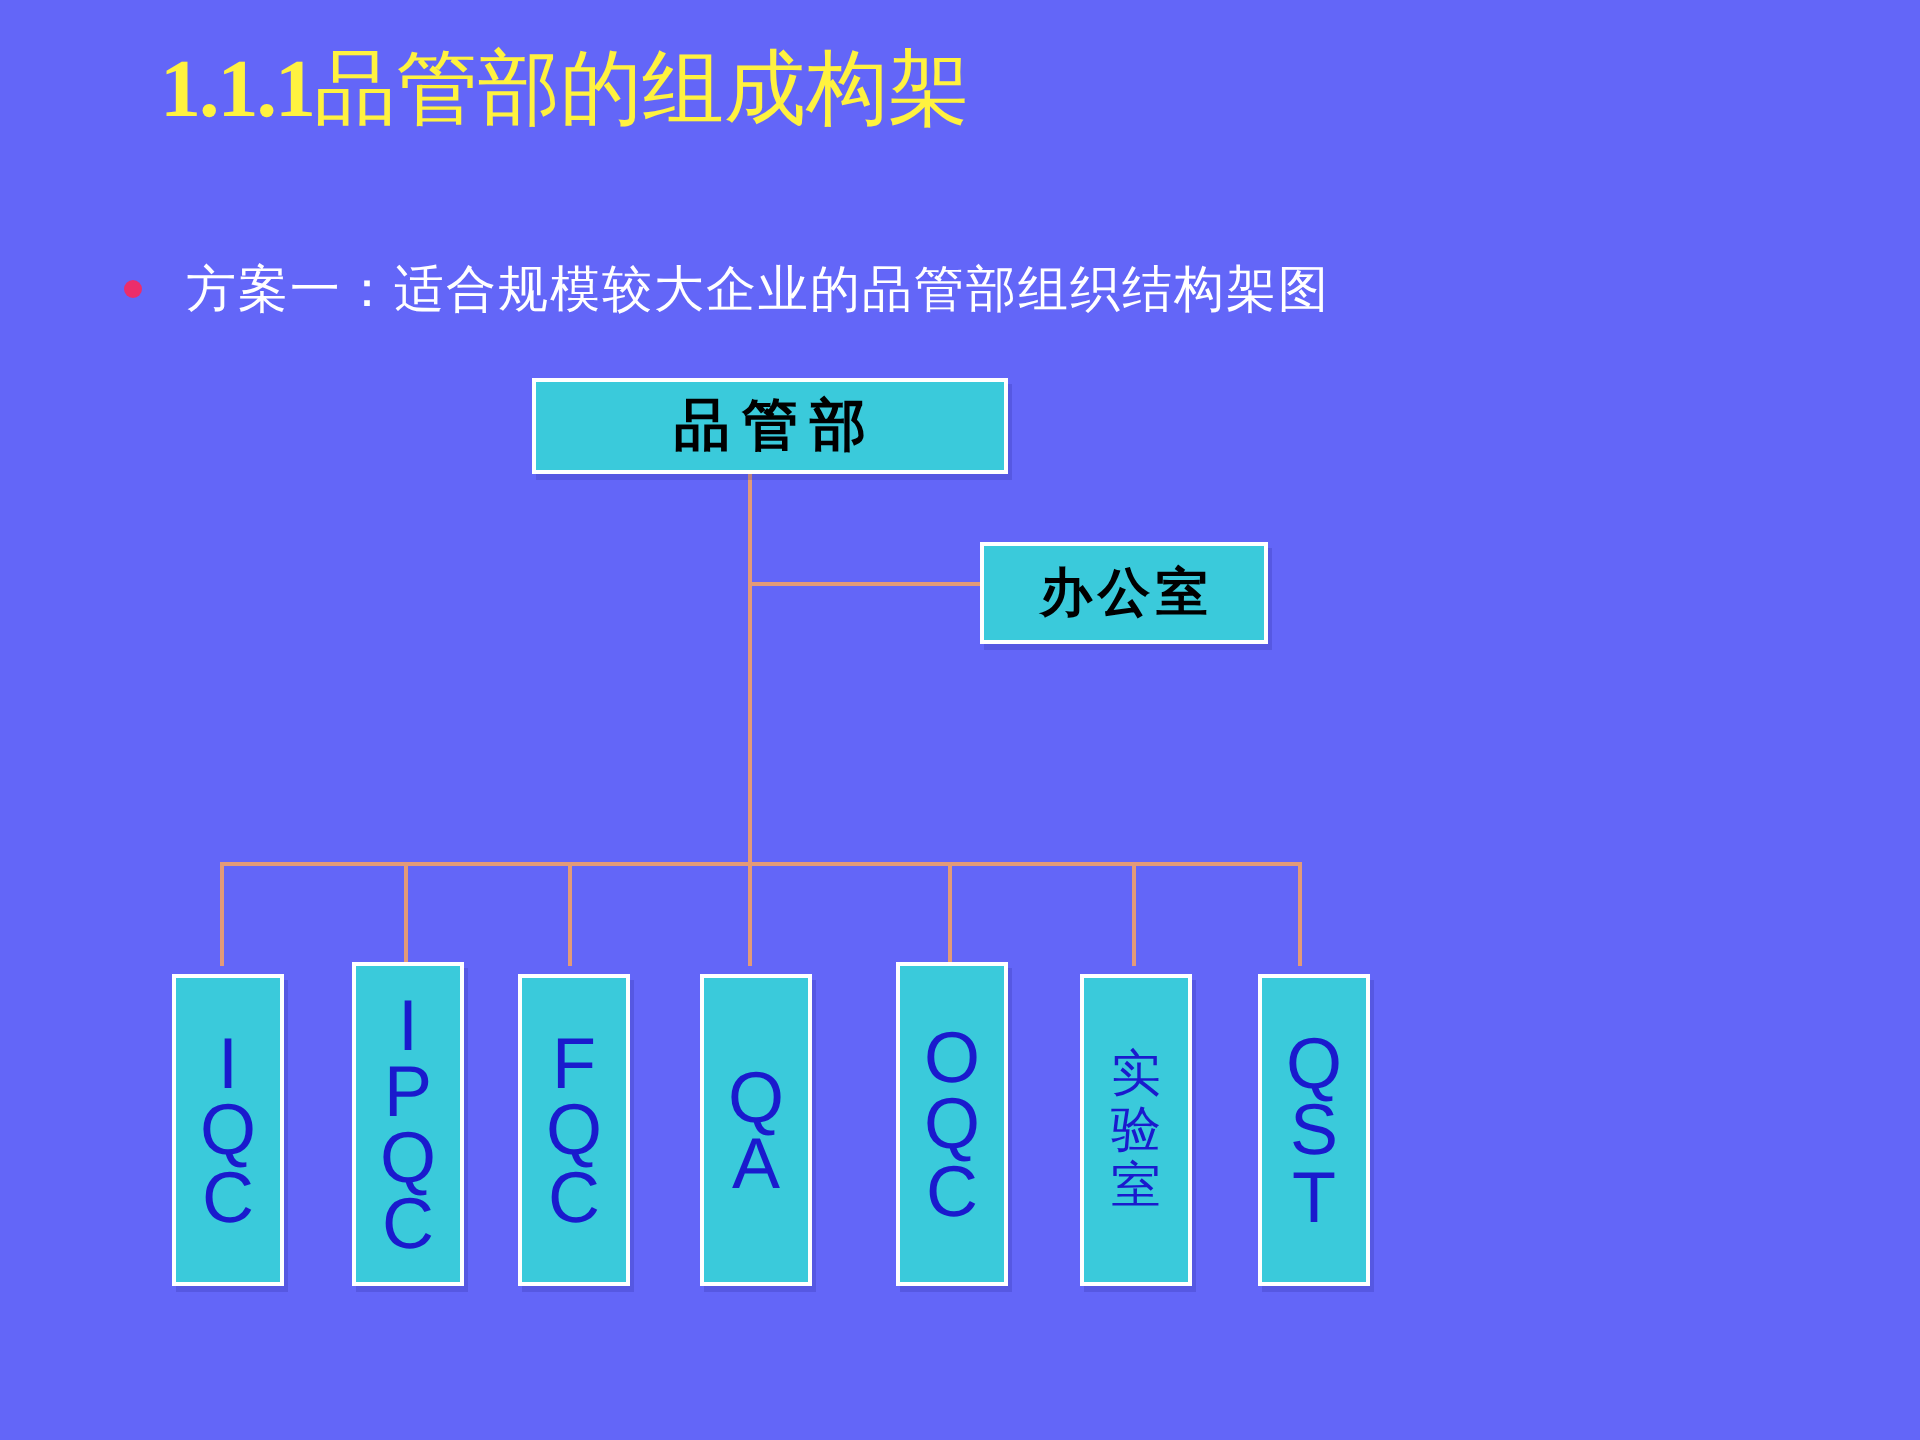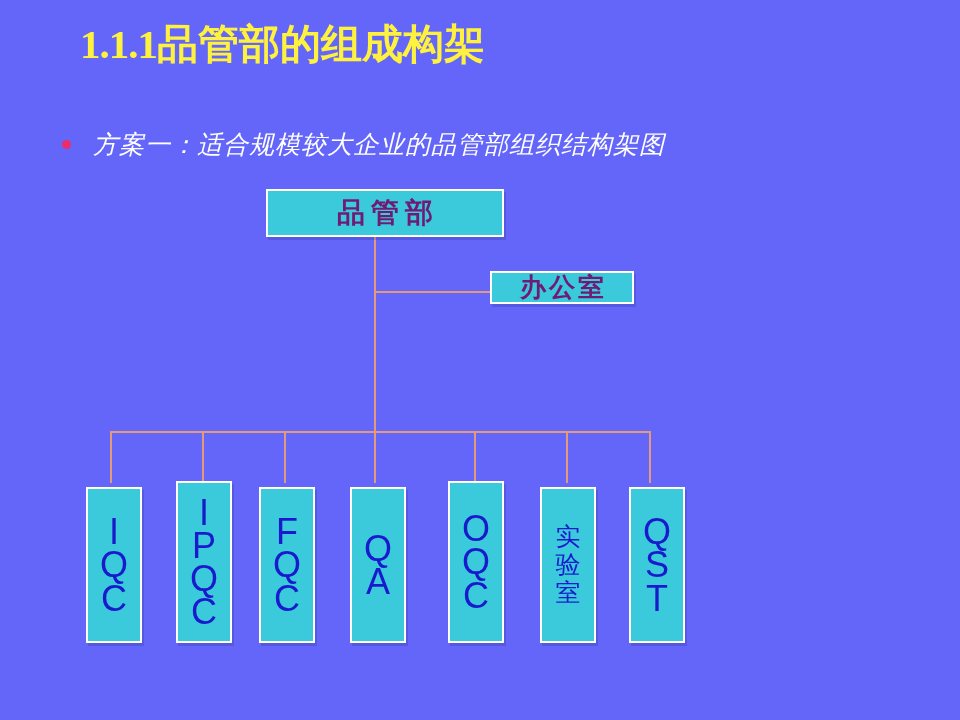--- a/index.html
+++ b/index.html
@@ -33,21 +33,21 @@
     letter-spacing: 0px;
     white-space: nowrap;
     line-height: 56px;
   }
   .slide-title .num {
     font-family: Liberation Serif, serif;
     letter-spacing: -1px;
   }
   .slide-title .cn {
     font-family: "DejaVu Sans", sans-serif;
-    font-weight: bold;
+    font-weight: normal;
   }
 
   
   .bullet-row {
     position: absolute;
     left: 62px;
     top: 128px;
     display: flex;
     align-items: center;
     white-space: nowrap;
@@ -58,38 +58,37 @@
     border-radius: 50%;
     background: #ec2d6b;
     margin-right: 22px;
     flex: 0 0 auto;
   }
   .bullet-text {
     font-family: "DejaVu Sans", sans-serif;
     font-size: 25px;
     color: #ffffff;
     letter-spacing: 1px;
-    font-style: italic;
   }
 
   
   .line {
     position: absolute;
     background: #e39a78;
   }
   .vline { width: 2px; }
   .hline { height: 2px; }
 
   
   .node {
     position: absolute;
     background: #3acadb;
     border: 2px solid #ffffff;
     box-sizing: border-box;
-    color: #701a75;
+    color: #000000;
     display: flex;
     align-items: center;
     justify-content: center;
     box-shadow: 2px 3px 0 rgba(40,40,150,0.22);
   }
   .node-top {
     left: 266px;
     top: 189px;
     width: 238px;
     height: 48px;
@@ -98,21 +97,21 @@
     font-family: "DejaVu Sans", sans-serif;
     font-size: 28px;
     font-weight: bold;
     letter-spacing: 6px;
     text-indent: 6px;
   }
   .node-office {
     left: 490px;
     top: 271px;
     width: 144px;
-    height: 33px;
+    height: 51px;
   }
   .node-office .label {
     font-family: "DejaVu Sans", sans-serif;
     font-size: 26px;
     font-weight: bold;
     letter-spacing: 3px;
     text-indent: 3px;
   }
 
   

